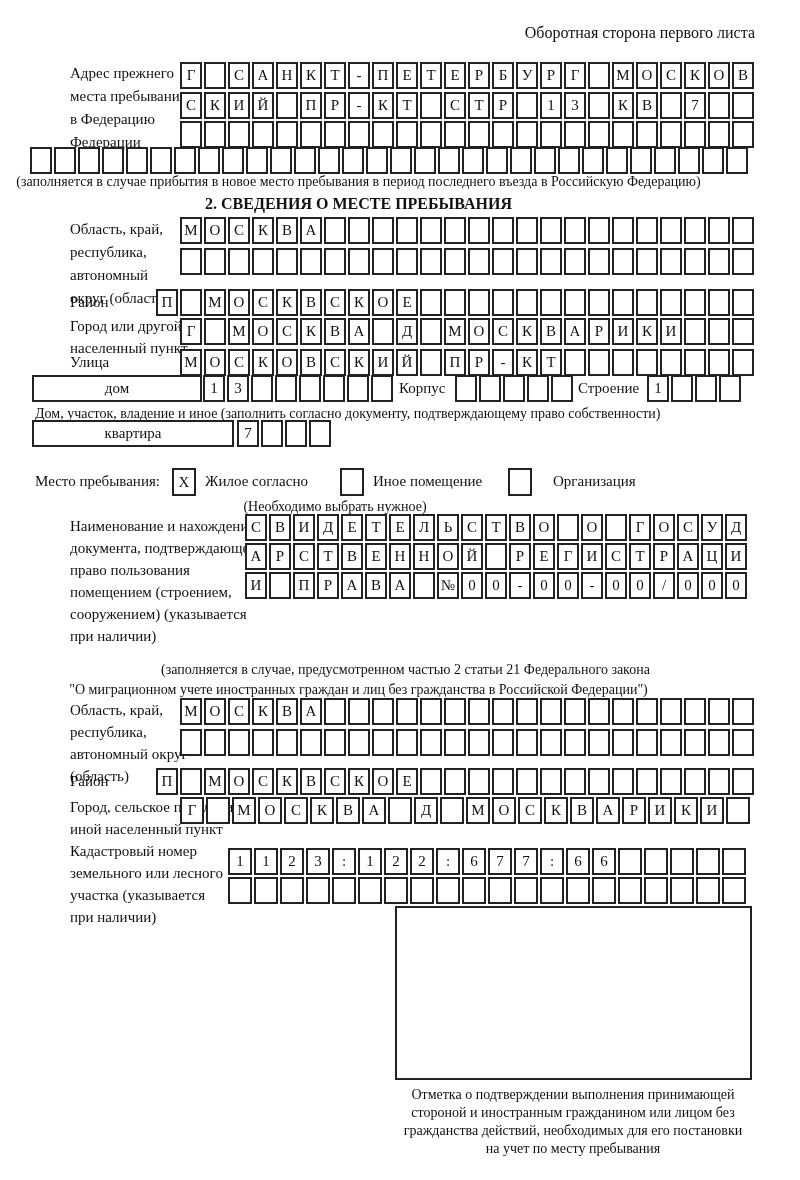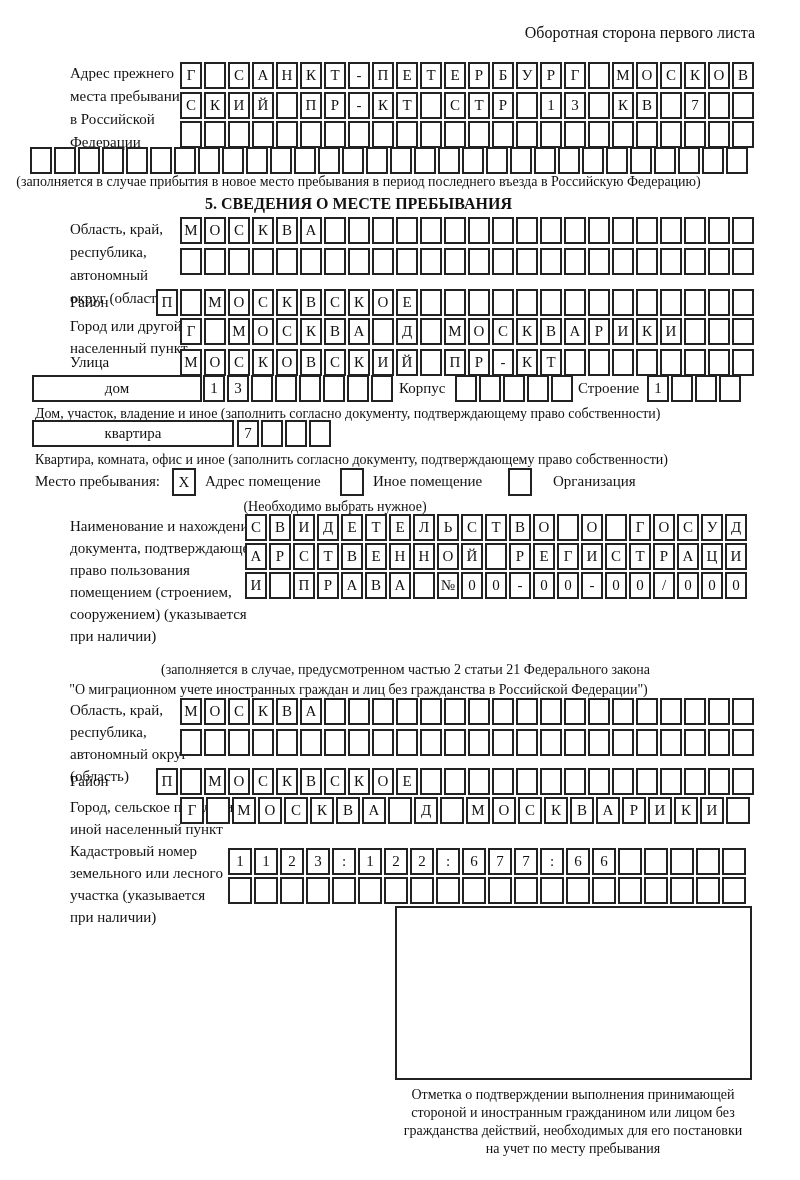--- a/index.html
+++ b/index.html
@@ -31,21 +31,21 @@
 </style>
 </head>
 <body>
 
 <div id="form">
 
   <div class="lbl" style="top:23px; right:45px; font-size:16px;">Оборотная сторона первого листа</div>
 
   <div class="lbl" style="left:70px; top:63px;">Адрес прежнего</div>
   <div class="lbl" style="left:70px; top:86px;">места пребывания</div>
-  <div class="lbl" style="left:70px; top:109px;">в Российской</div>
+  <div class="lbl" style="left:70px; top:109px;">в Федерацию</div>
   <div class="lbl" style="left:70px; top:132px;">Федерации</div>
 
   <div class="row" style="left:180px; top:62px;">
       <span class="cell">Г</span>
       <span class="cell"></span>
       <span class="cell">С</span>
       <span class="cell">А</span>
       <span class="cell">Н</span>
       <span class="cell">К</span>
       <span class="cell">Т</span>
@@ -147,21 +147,21 @@
       <span class="cell"></span>
       <span class="cell"></span>
       <span class="cell"></span>
       <span class="cell"></span>
       <span class="cell"></span>
       <span class="cell"></span>
     </div>
 
   <div class="lbl small center" style="top:172px;">(заполняется в случае прибытия в новое место пребывания в период последнего въезда в Российскую Федерацию)</div>
 
-  <div class="lbl bold center" style="top:194px; font-size:16px;">5. СВЕДЕНИЯ О МЕСТЕ ПРЕБЫВАНИЯ</div>
+  <div class="lbl bold center" style="top:194px; font-size:16px;">2. СВЕДЕНИЯ О МЕСТЕ ПРЕБЫВАНИЯ</div>
 
   <div class="lbl" style="left:70px; top:219px;">Область, край,</div>
   <div class="lbl" style="left:70px; top:242px;">республика,</div>
   <div class="lbl" style="left:70px; top:265px;">автономный</div>
   <div class="lbl" style="left:70px; top:288px;">округ (область)</div>
   <div class="row" style="left:180px; top:217px;">
       <span class="cell">М</span>
       <span class="cell">О</span>
       <span class="cell">С</span>
       <span class="cell">К</span>
@@ -333,27 +333,26 @@
   <div class="fieldbox" style="left:32px; top:420px; width:198px;">
     <span>квартира</span>
   </div>
   <div class="row" style="left:237px; top:420px;">
       <span class="cell">7</span>
       <span class="cell"></span>
       <span class="cell"></span>
       <span class="cell"></span>
     </div>
 
-  <div class="lbl small" style="left:35px; top:450px;">Квартира, комната, офис и иное (заполнить согласно документу, подтверждающему право собственности)</div>
 
   <div class="lbl" style="left:35px; top:471px;">Место пребывания:</div>
   <div class="checkbox" style="left:172px; top:468px;">
     <span>X</span>
   </div>
-  <div class="lbl" style="left:205px; top:471px;">Адрес помещение</div>
+  <div class="lbl" style="left:205px; top:471px;">Жилое согласно</div>
   <div class="checkbox" style="left:340px; top:468px;">
     <span></span>
   </div>
   <div class="lbl" style="left:373px; top:471px;">Иное помещение</div>
   <div class="checkbox" style="left:508px; top:468px;">
     <span></span>
   </div>
   <div class="lbl" style="left:553px; top:471px;">Организация</div>
 
   <div class="lbl small" style="left:0; top:497px; width:670px; text-align:center;">(Необходимо выбрать нужное)</div>

